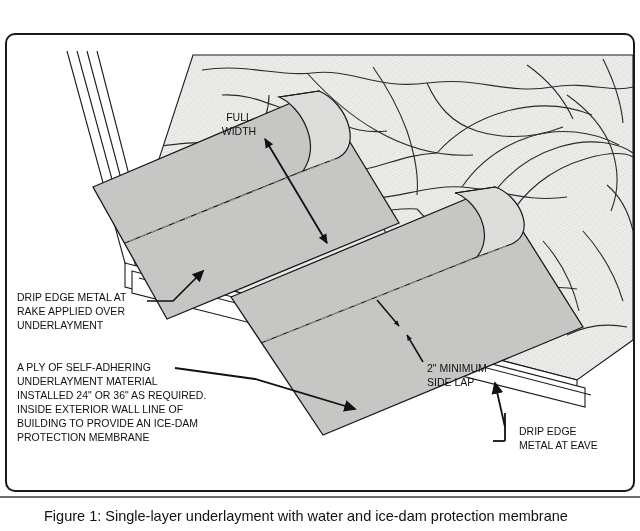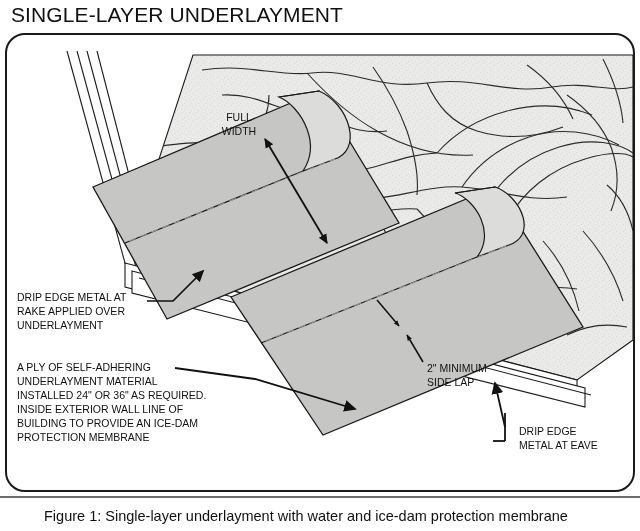--- a/index.html
+++ b/index.html
@@ -4,38 +4,37 @@
 <style>
   html,body{margin:0;padding:0;background:#ffffff;}
   body{width:640px;height:531px;overflow:hidden;
        font-family:"Liberation Sans",sans-serif;color:#000;}
   #page{position:relative;width:640px;height:531px;}
 
   #title{position:absolute;left:11px;top:3px;font-size:21px;letter-spacing:0.1px;
          font-family:"Liberation Sans",sans-serif;color:#111;white-space:nowrap;}
 
   #frame{position:absolute;left:5px;top:33px;width:630px;height:459px;
-         border:2px solid #1a1a1a;border-radius:20px;background:#fff;
+         border:2px solid #1a1a1a;border-radius:10px;background:#fff;
          box-sizing:border-box;overflow:hidden;}
 
   #divider{position:absolute;left:0;top:496px;width:640px;height:2px;background:#6d6d6d;}
 
   #caption{position:absolute;left:44px;top:508px;font-size:14.5px;
            font-family:"Liberation Sans",sans-serif;color:#111;white-space:nowrap;}
 
   svg{display:block;}
   .lbl{font-family:"Liberation Sans",sans-serif;font-size:10.5px;fill:#111;}
   .lbl-in{font-family:"Liberation Sans",sans-serif;font-size:10.5px;fill:#111;}
 </style>
 </head>
 <body>
 
 <div id="page">
 
-  <div id="title">SINGLE-LAYER UNDERLAYMENT</div>
 
   <div id="frame">
     <svg width="626" height="455" viewBox="0 0 626 455">
 
       <defs>
         <pattern id="speckle" width="7" height="7" patternUnits="userSpaceOnUse">
           <rect width="7" height="7" fill="#eaeae8"></rect>
           <rect x="0" y="0" width="1" height="1" fill="#d6d6d2"></rect>
           <rect x="4" y="2" width="1" height="1" fill="#dcdcd8"></rect>
           <rect x="2" y="5" width="1" height="1" fill="#d9d9d5"></rect>

